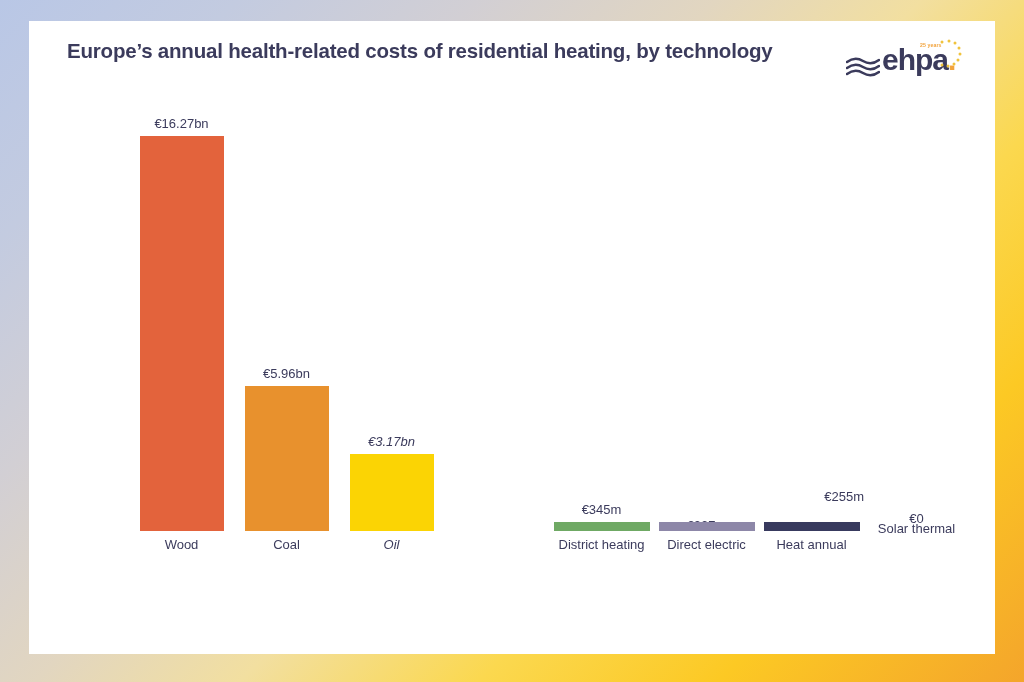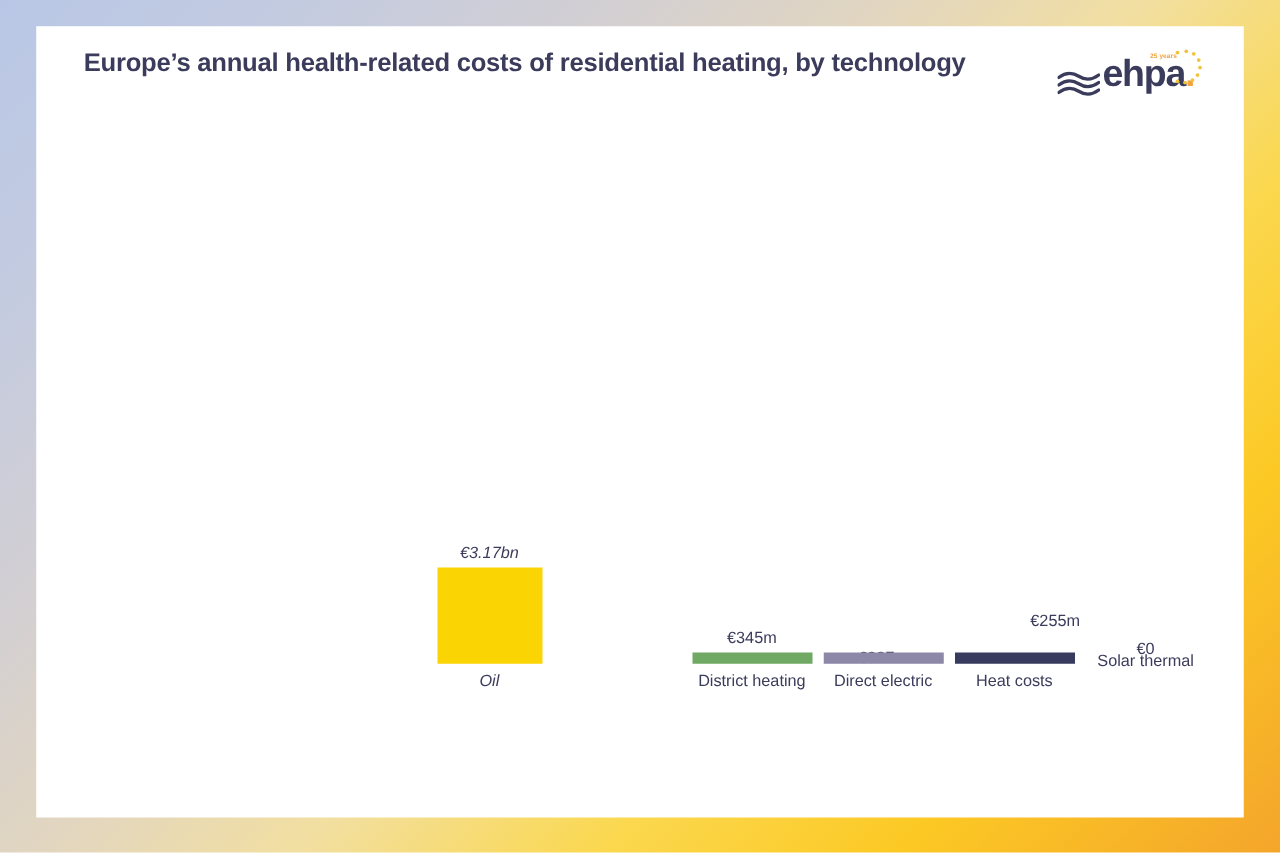--- a/index.html
+++ b/index.html
@@ -164,39 +164,49 @@
           <circle cx="32" cy="16" r="1.5"></circle>
           <circle cx="30" cy="22" r="1.5"></circle>
           <circle cx="26" cy="26" r="1.5"></circle>
           <circle cx="20" cy="28" r="1.5"></circle>
           <circle cx="14" cy="27" r="1.5"></circle>
         </g>
       </svg>
     </div>
 
     <div id="plot">
+        <div class="bar-slot" style="left: 62px;">
+          <div class="bar-value" style="top: 35px;">€16.27bn</div>
+          <div class="bar-rect" style="top: 55px; height: 395px; width: 84px; background: rgb(227, 99, 60);"></div>
+          <div class="bar-label" style="top: 456px;">Wood</div>
+        </div>
+        <div class="bar-slot" style="left: 167px;">
+          <div class="bar-value" style="top: 285.304px;">€5.96bn</div>
+          <div class="bar-rect" style="top: 305.304px; height: 144.696px; width: 84px; background: rgb(232, 145, 45);"></div>
+          <div class="bar-label" style="top: 456px;">Coal</div>
+        </div>
         <div class="bar-slot" style="left: 272px; font-style: italic;">
           <div class="bar-value" style="top: 353.039px;">€3.17bn</div>
           <div class="bar-rect" style="top: 373.039px; height: 76.9607px; width: 84px; background: rgb(251, 212, 4);"></div>
           <div class="bar-label" style="top: 456px;">Oil</div>
         </div>
         <div class="bar-slot" style="left: 482px;">
           <div class="bar-value" style="top: 421px;">€345m</div>
           <div class="bar-rect" style="top: 441px; height: 9px; width: 96px; background: rgb(111, 169, 100);"></div>
           <div class="bar-label" style="top: 456px;">District heating</div>
         </div>
         <div class="bar-slot" style="left: 587px;">
           <div class="bar-value" style="top: 437px;">€327m</div>
           <div class="bar-rect" style="top: 441px; height: 9px; width: 96px; background: rgb(141, 135, 168);"></div>
           <div class="bar-label" style="top: 456px; text-align: center;">Direct electric</div>
         </div>
         <div class="bar-slot" style="left: 692px;">
           <div class="bar-value" style="top: 408px; text-align: right;">€255m</div>
           <div class="bar-rect" style="top: 441px; height: 9px; width: 96px; background: rgb(56, 58, 94);"></div>
-          <div class="bar-label" style="top: 456px;">Heat costs</div>
+          <div class="bar-label" style="top: 456px;">Heat annual</div>
         </div>
         <div class="bar-slot" style="left: 797px;">
           <div class="bar-value" style="top: 430px;">€0</div>
           <div class="bar-label" style="top: 440px;">Solar thermal</div>
         </div>
       </div>
 
   </div>
 </div>
 

